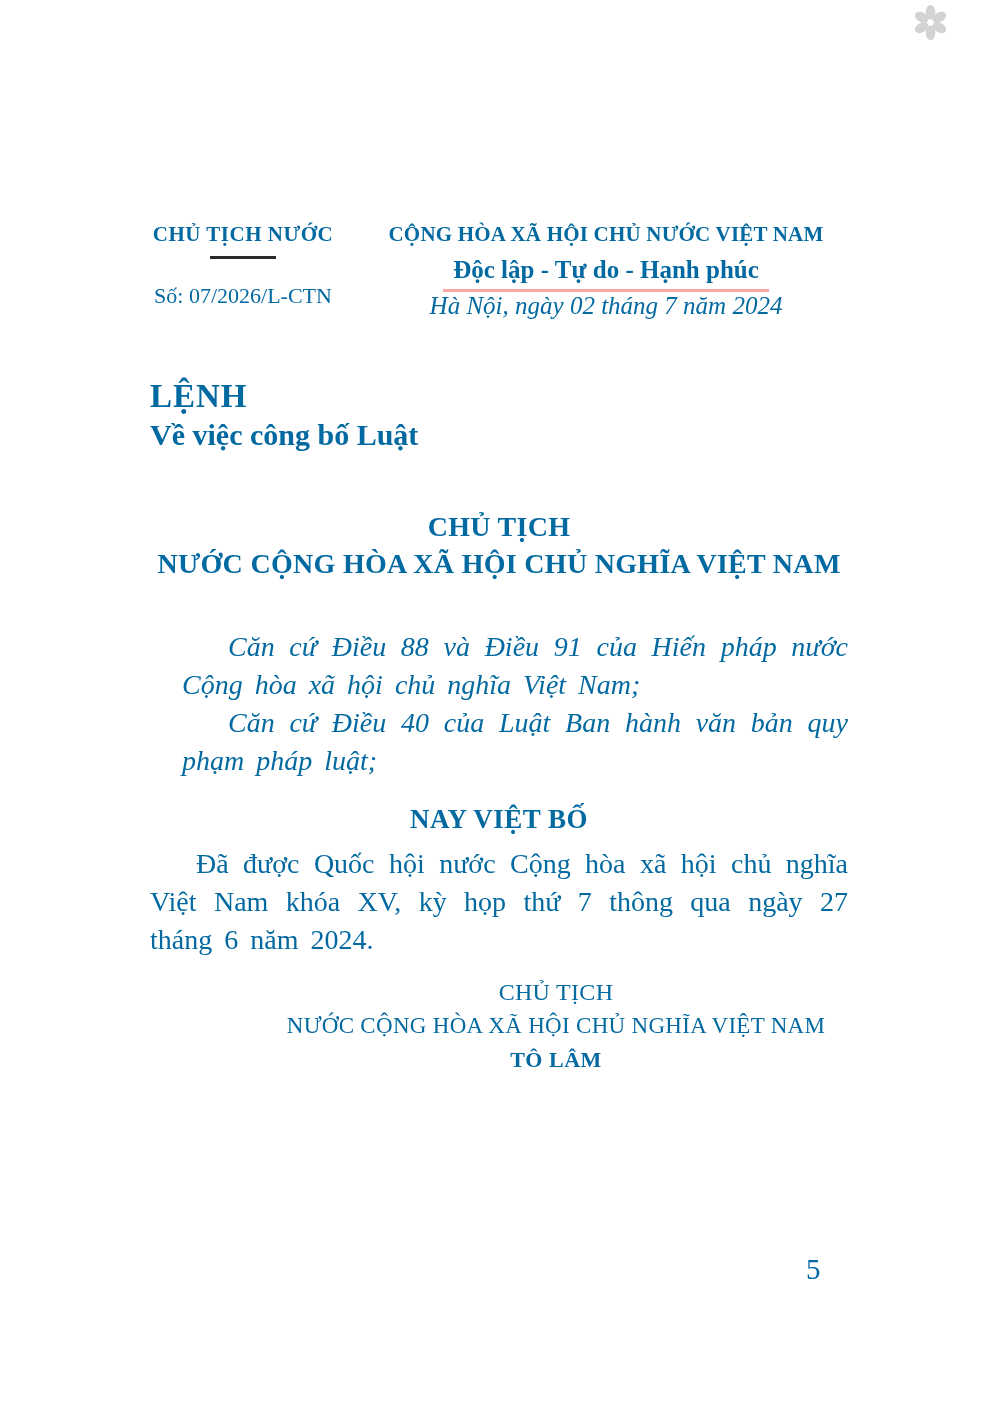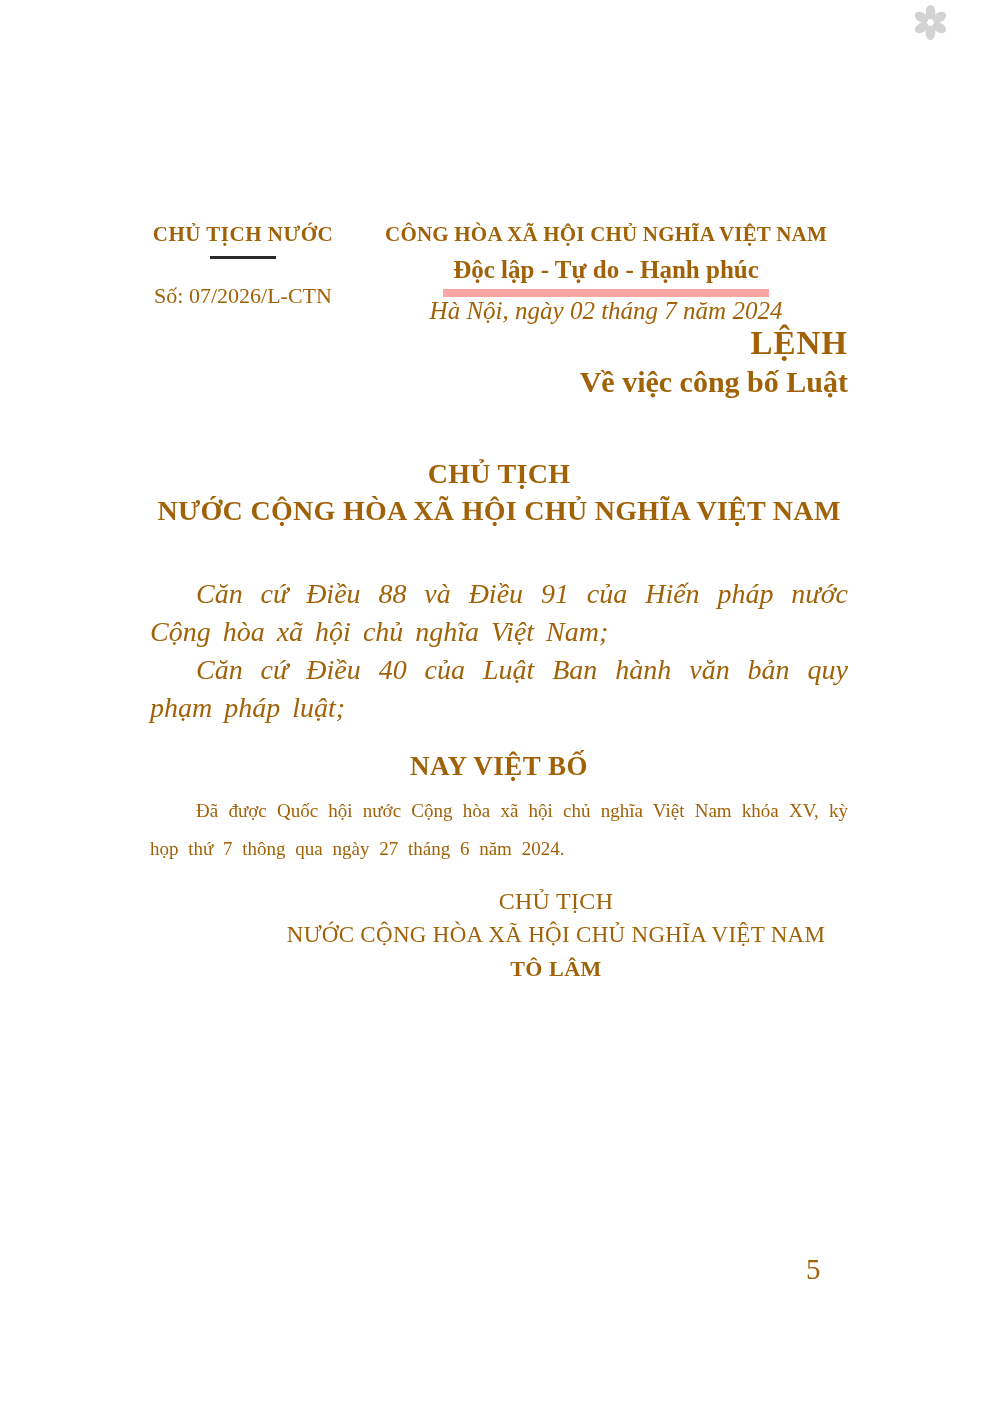--- a/index.html
+++ b/index.html
@@ -6,21 +6,21 @@
     margin: 0;
     padding: 0;
     background: #ffffff;
   }
   .page {
     position: relative;
     width: 964px;
     height: 1411px;
     background: #ffffff;
     font-family: "Liberation Serif", "DejaVu Serif", serif;
-    color: #a16207;
+    color: #0369a1;
     overflow: hidden;
   }
   .flower {
     position: absolute;
     top: 4px;
     right: 15px;
     width: 37px;
     height: 37px;
   }
   .content {
@@ -66,31 +66,32 @@
     font-size: 21px;
     letter-spacing: 0.2px;
     white-space: nowrap;
   }
   .motto {
     display: inline-block;
     font-weight: bold;
     font-size: 25px;
     margin-top: 9px;
     padding: 0 10px 5px 10px;
-    border-bottom: 8px solid #fca5a5;
+    border-bottom: 3px solid #fca5a5;
     white-space: nowrap;
   }
   .place-date {
     font-style: italic;
     font-size: 25px;
     white-space: nowrap;
   }
   
   .decree-title-block {
-    text-align: right;
+    margin-top: 58px;
+    text-align: left;
   }
   .decree-title {
     font-weight: bold;
     font-size: 33px;
     letter-spacing: 1px;
   }
   .decree-subtitle {
     font-weight: bold;
     font-size: 30px;
     margin-top: 3px;
@@ -104,20 +105,21 @@
     font-size: 28px;
     line-height: 37px;
     letter-spacing: 0.3px;
   }
   
   .preamble {
     margin-top: 46px;
     font-style: italic;
     font-size: 28px;
     line-height: 38px;
+    margin-left: 32px;
   }
   .preamble p {
     margin: 0;
     text-align: justify;
     text-indent: 46px;
     word-spacing: 5px;
   }
   
   .proclamation {
     margin-top: 24px;
@@ -127,21 +129,21 @@
     letter-spacing: 0.5px;
   }
   .law-name {
     margin-top: 30px;
     padding-left: 46px;
     font-weight: bold;
     font-size: 28px;
   }
   .body-par {
     margin: 10px 0 2px 0;
-    font-size: 19px;
+    font-size: 28px;
     line-height: 38px;
     text-align: justify;
     text-indent: 46px;
     word-spacing: 5px;
   }
   
   .signature-block {
     position: relative;
     left: 57px;
     margin-top: 20px;
@@ -190,21 +192,21 @@
 
   <div class="content">
 
     <div class="header-row">
       <div class="header-left">
         <div class="authority">CHỦ TỊCH NƯỚC</div>
         <div class="authority-rule"></div>
         <div class="doc-number">Số: 07/2026/L-CTN</div>
       </div>
       <div class="header-right">
-        <div class="national-title">CÔNG HÒA XÃ HỘI CHỦ NGHĨA VIỆT NAM</div>
+        <div class="national-title">CỘNG HÒA XÃ HỘI CHỦ NƯỚC VIỆT NAM</div>
         <div>
           <span class="motto">Độc lập - Tự do - Hạnh phúc</span>
         </div>
         <div class="place-date">Hà Nội, ngày 02 tháng 7 năm 2024</div>
       </div>
     </div>
 
     <div class="decree-title-block">
       <div class="decree-title">LỆNH</div>
       <div class="decree-subtitle">Về việc công bố Luật</div>

